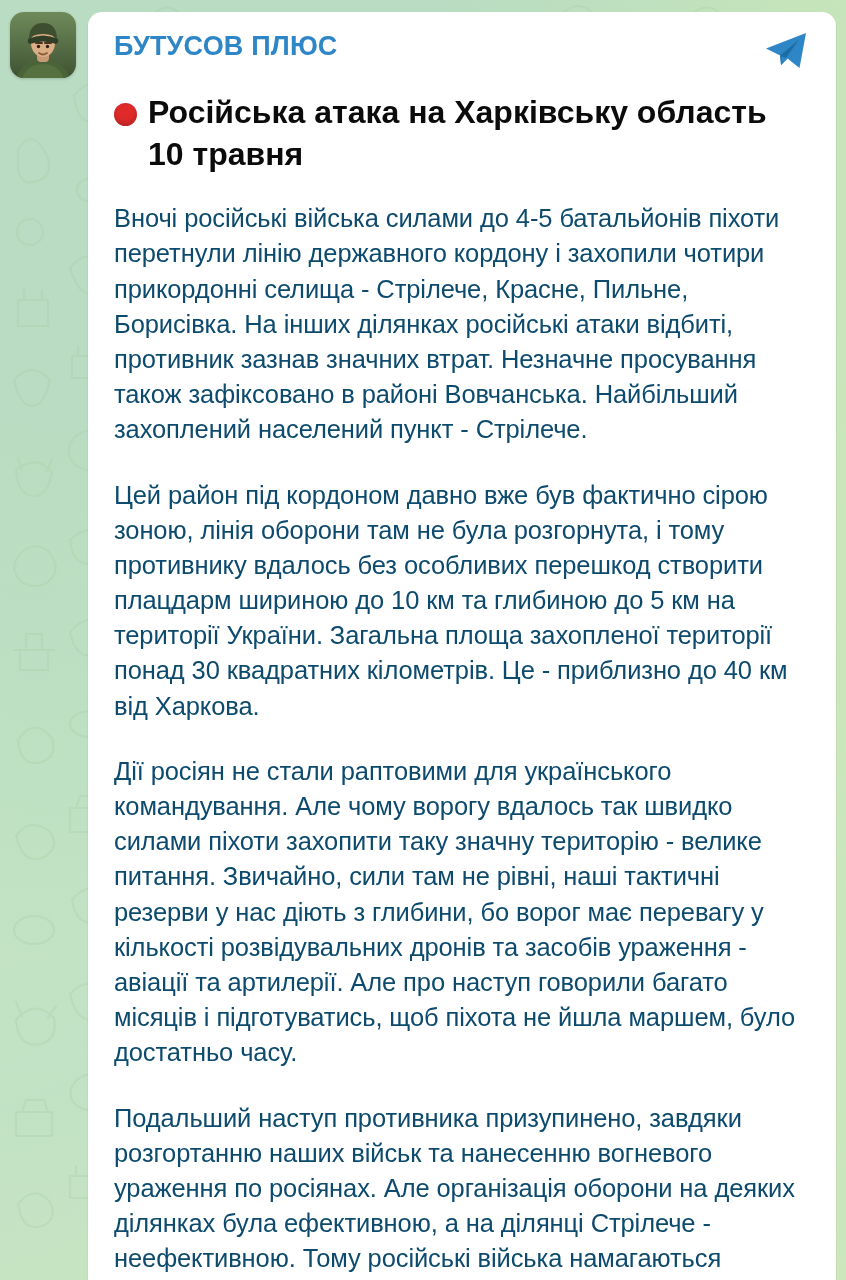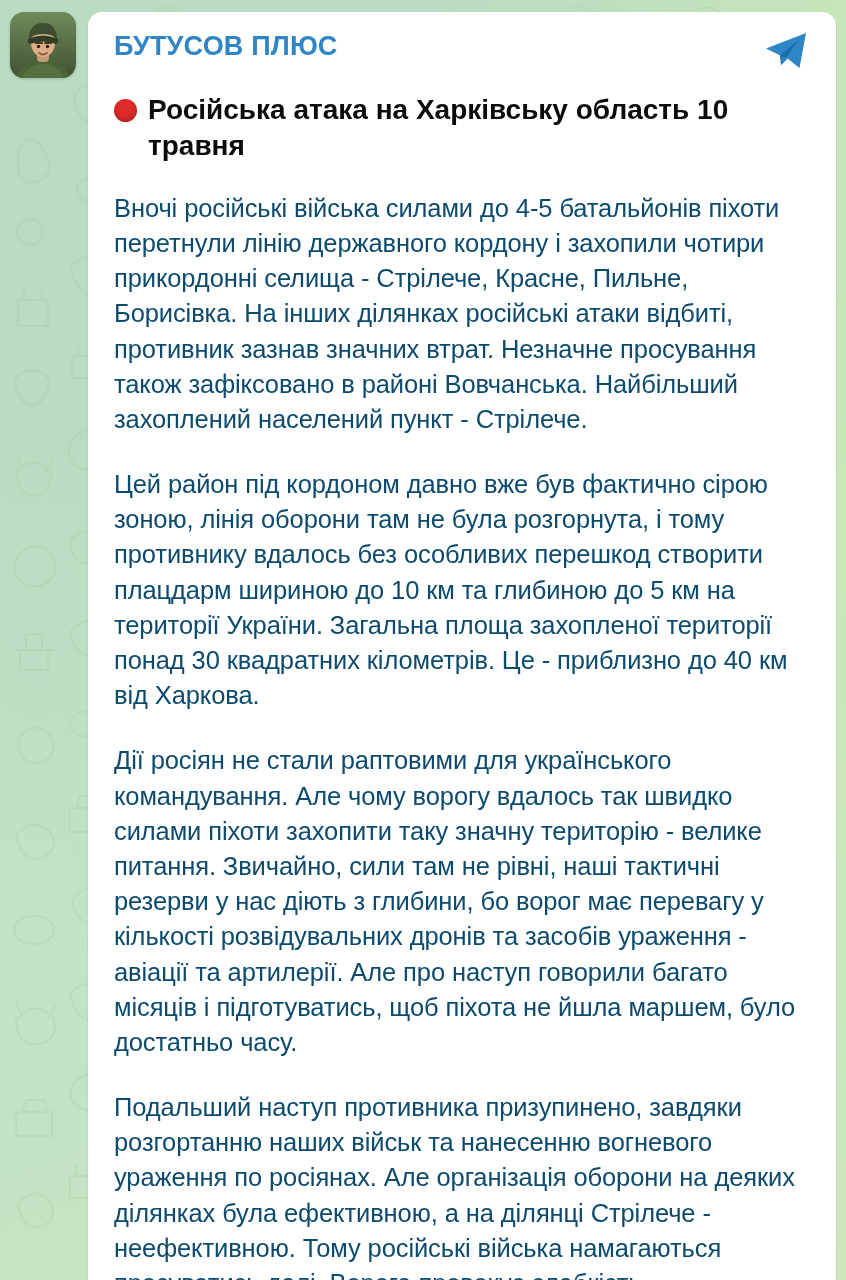--- a/index.html
+++ b/index.html
@@ -73,21 +73,21 @@
   }
   #telegram-logo {
     width: 48px;
     height: 48px;
     flex: none;
     margin-top: -4px;
   }
 
   #post-title {
     margin-top: 18px;
-    font-size: 28px;
+    font-size: 32px;
     font-weight: bold;
     color: #0b0b0b;
     line-height: 1.3;
     display: flex;
     align-items: baseline;
     gap: 11px;
   }
   #red-circle-icon {
     width: 23px;
     height: 23px;

